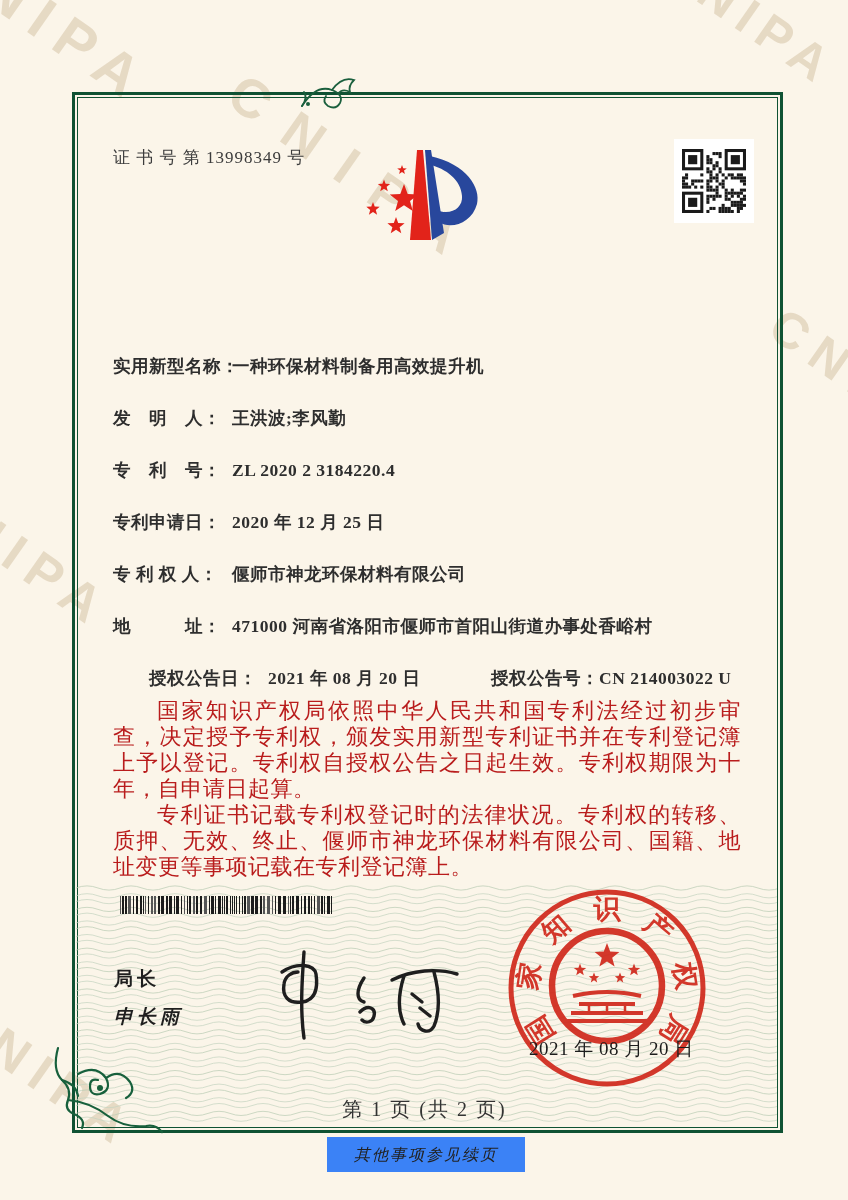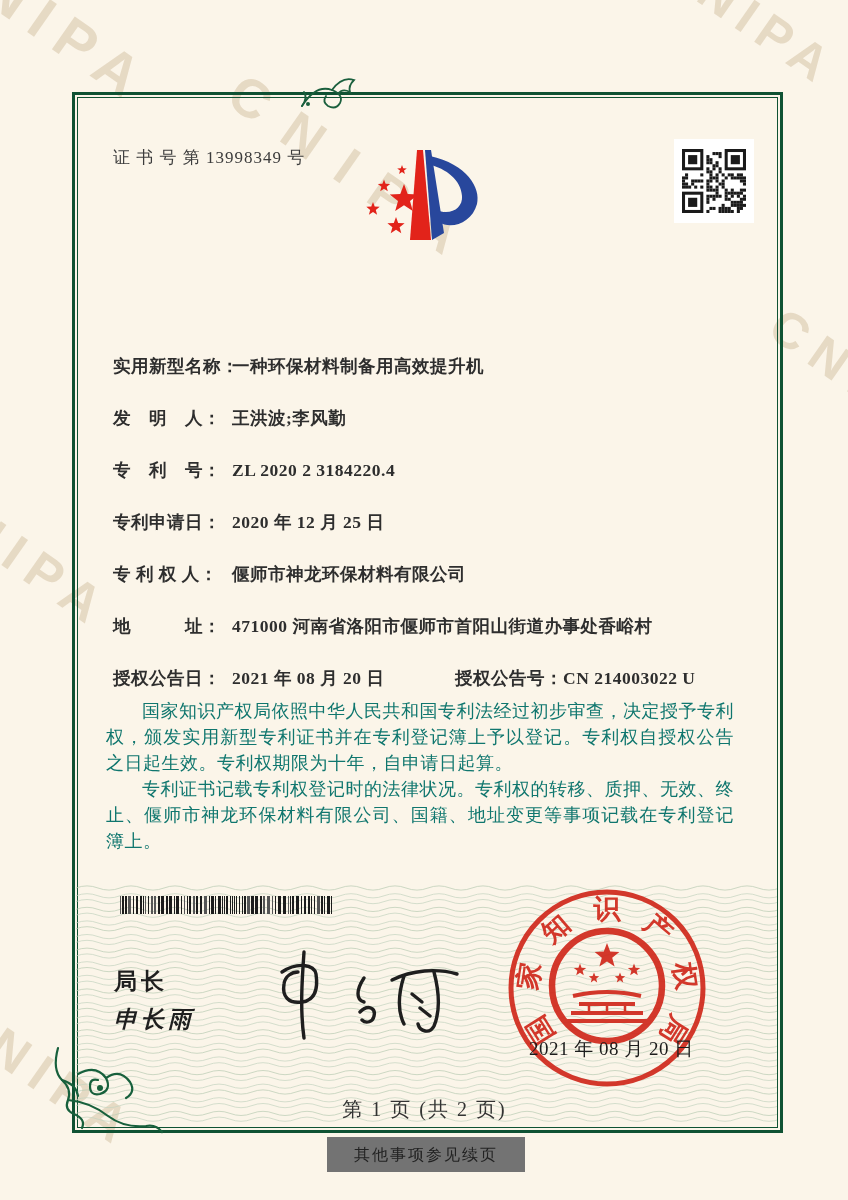--- a/index.html
+++ b/index.html
@@ -54,51 +54,51 @@
     text-align:center;font-size:41px;font-weight:600;color:#141414;
     letter-spacing:9px;
   }
   
   .fields{position:absolute;left:113px;top:356px;width:645px;z-index:2;font-weight:bold;}
   .field-row{
     margin-bottom:31px;font-size:17.5px;line-height:21px;color:#2e2e2e;
     letter-spacing:0.5px;white-space:nowrap;
   }
   .field-label{display:inline-block;width:119px;}
-  .grant-pair{display:inline-block;width:342px;}
+  .grant-pair{display:inline-block;width:342px;margin-left:36px;}
   
   .body-text{
-    position:absolute;left:106px;top:698px;width:628px;z-index:2;
-    font-size:18px;line-height:26px;color:#0f766e;text-align:justify;
+    position:absolute;left:113px;top:698px;width:628px;z-index:2;
+    font-size:22px;line-height:26px;color:#b91c1c;text-align:justify;
   }
   .body-text p{margin:0;text-indent:2em;letter-spacing:0.5px;}
   
   .waves{position:absolute;left:76px;top:884px;z-index:1;}
   .barcode{position:absolute;left:120px;top:896px;z-index:2;}
   .director-title,.director-name{
     position:absolute;left:114px;z-index:2;
     font-family:"Liberation Sans", sans-serif;font-weight:600;
-    font-size:23px;color:#1f1f1f;letter-spacing:4px;text-align:right;
+    font-size:19px;color:#1f1f1f;letter-spacing:4px;text-align:right;
   }
   .director-title{top:966px;}
   .director-name{top:1004px;font-style:italic;}
   .signature{position:absolute;left:252px;top:950px;z-index:2;}
   .seal{position:absolute;left:506px;top:887px;z-index:3;}
   .seal-date{
     position:absolute;left:529px;top:1036px;z-index:4;
     font-size:19px;color:#1c1c1c;white-space:nowrap;letter-spacing:0.5px;
   }
   .footer-page{
     position:absolute;left:72px;top:1096px;width:705px;z-index:2;
     text-align:center;font-size:20px;color:#333;letter-spacing:2px;
   }
   .note-box{
     position:absolute;left:327px;top:1137px;width:198px;height:35px;z-index:2;
-    background:#737373;text-align:center;line-height:35px;
-    font-size:16px;color:#222;letter-spacing:2px;
+    background:#3b82f6;text-align:center;line-height:35px;
+    font-size:16px;color:#222;letter-spacing:2px;font-style:italic;
   }
   svg{display:block;}
 </style>
 </head>
 <body>
 
 <div class="page">
 
   <div class="wm wm1">CNIPA</div>
   <div class="wm wm2">CNIPA</div>

